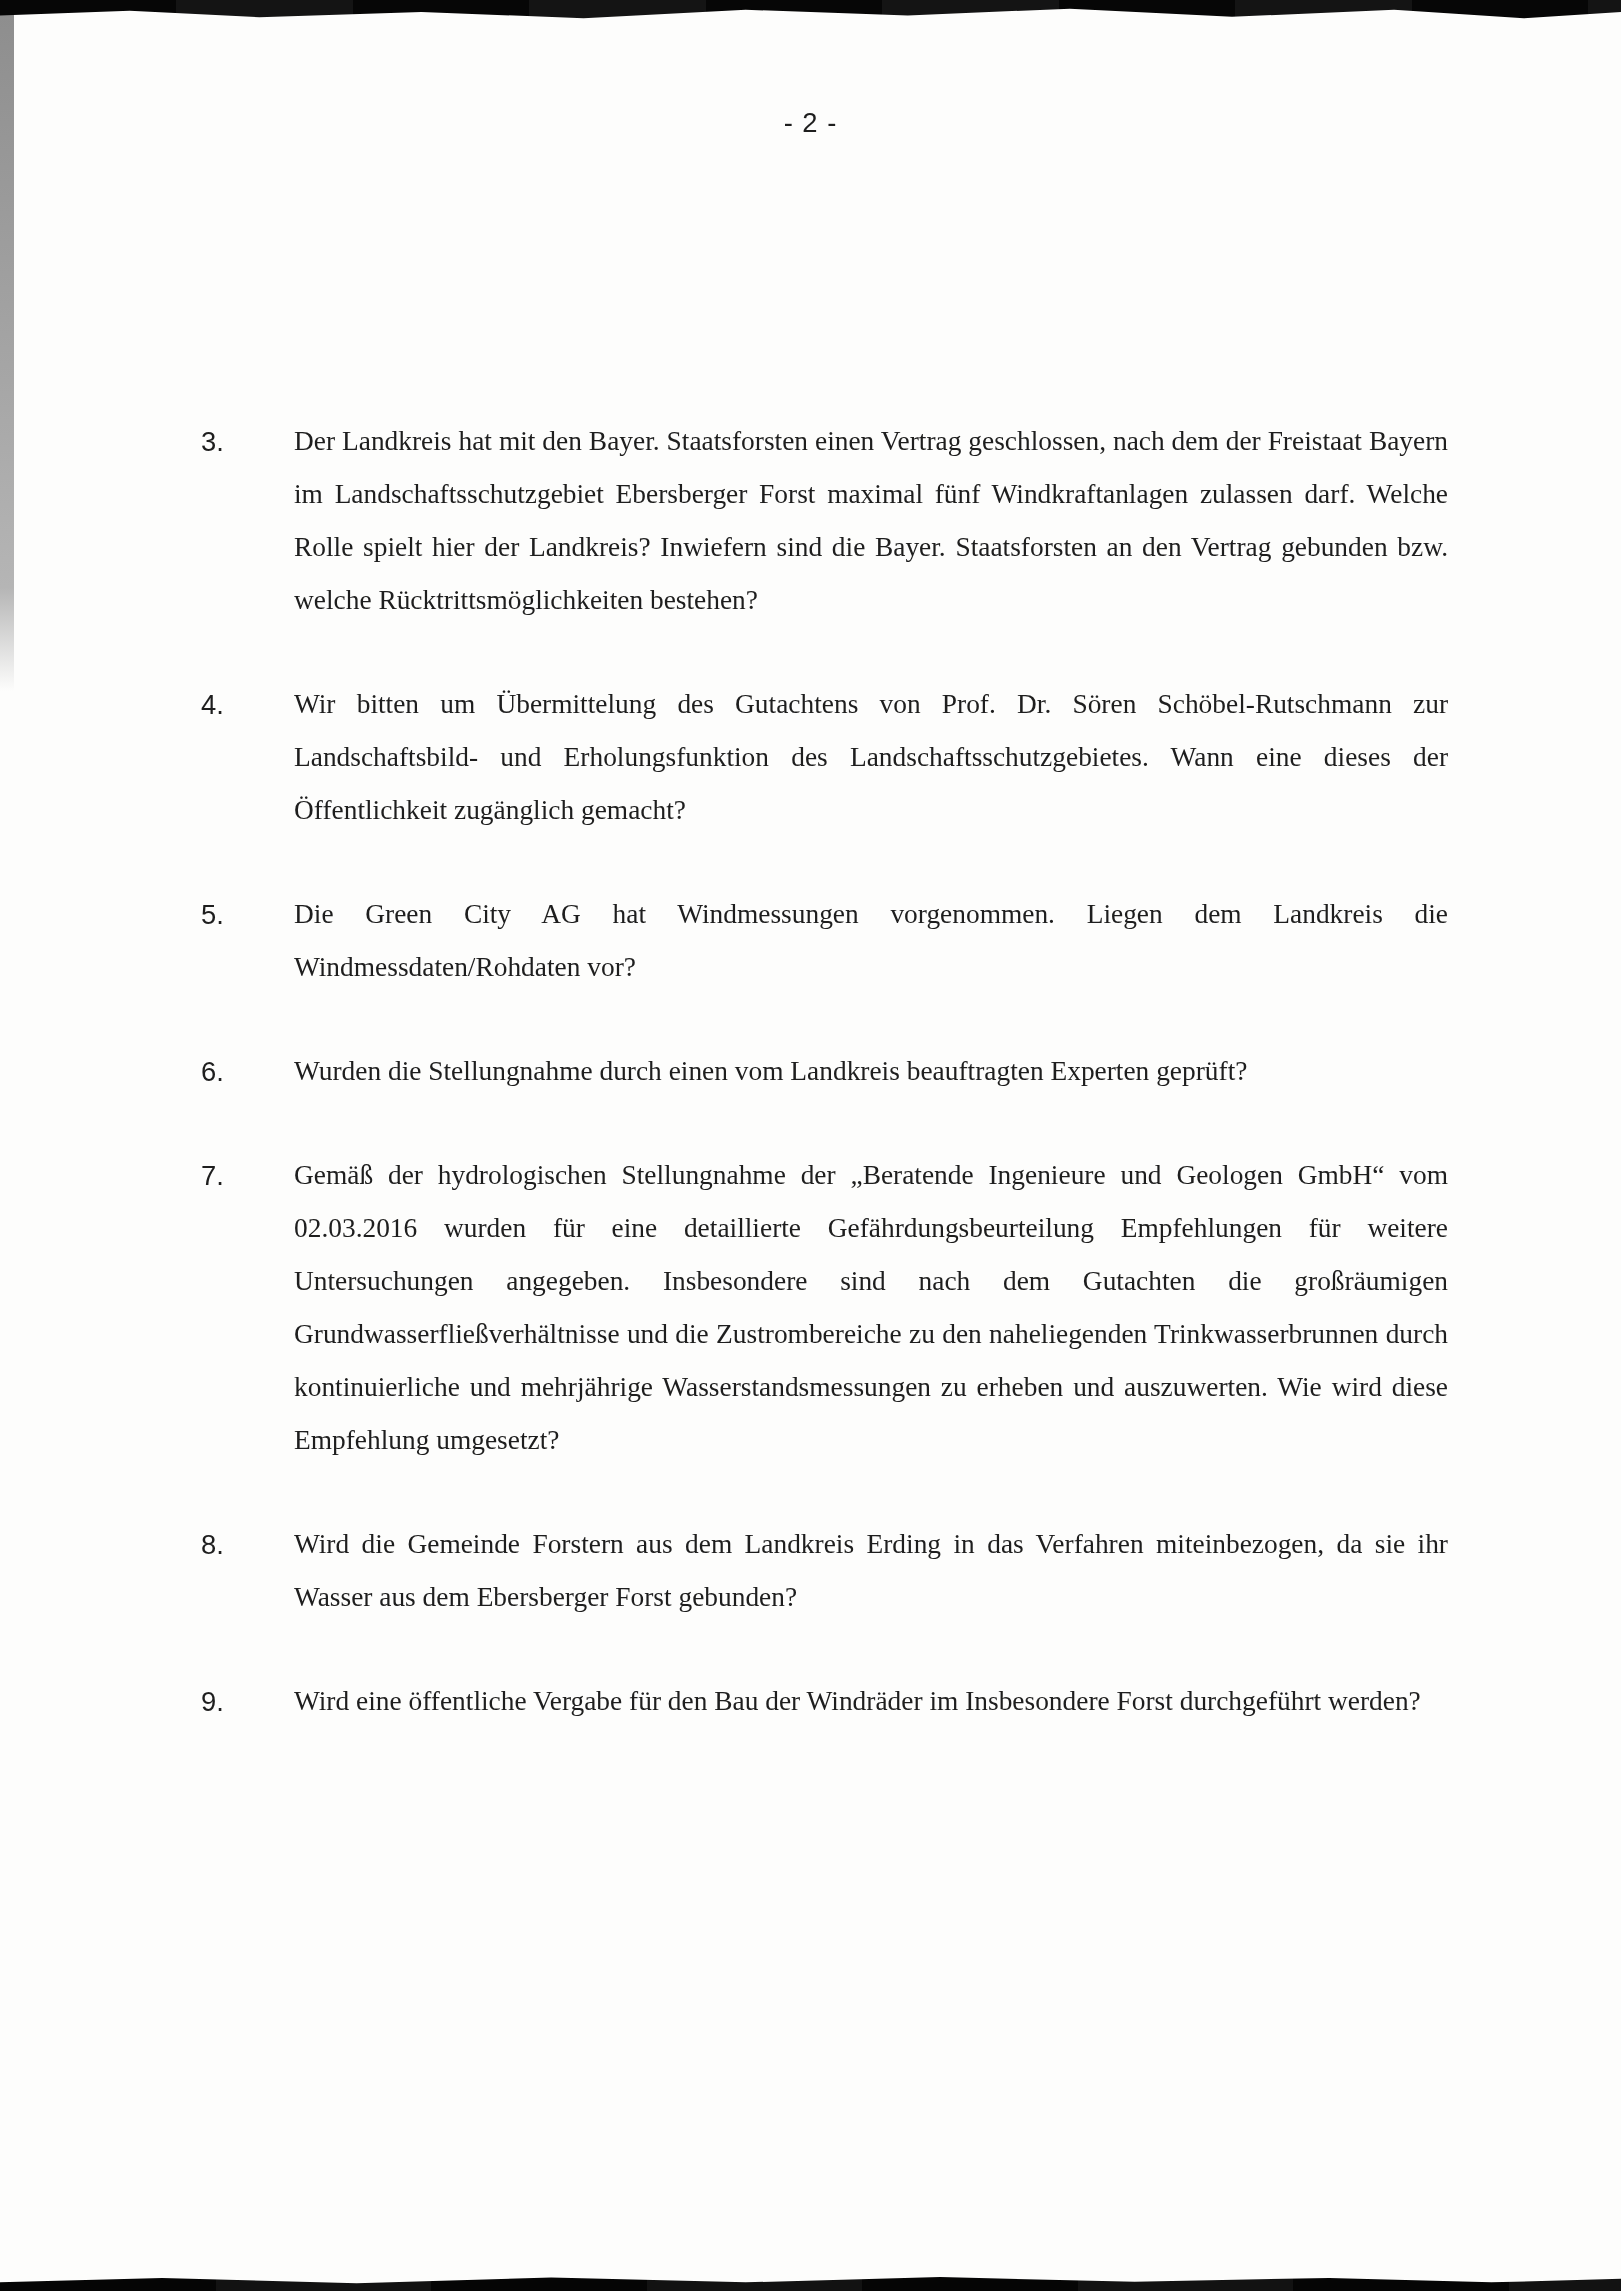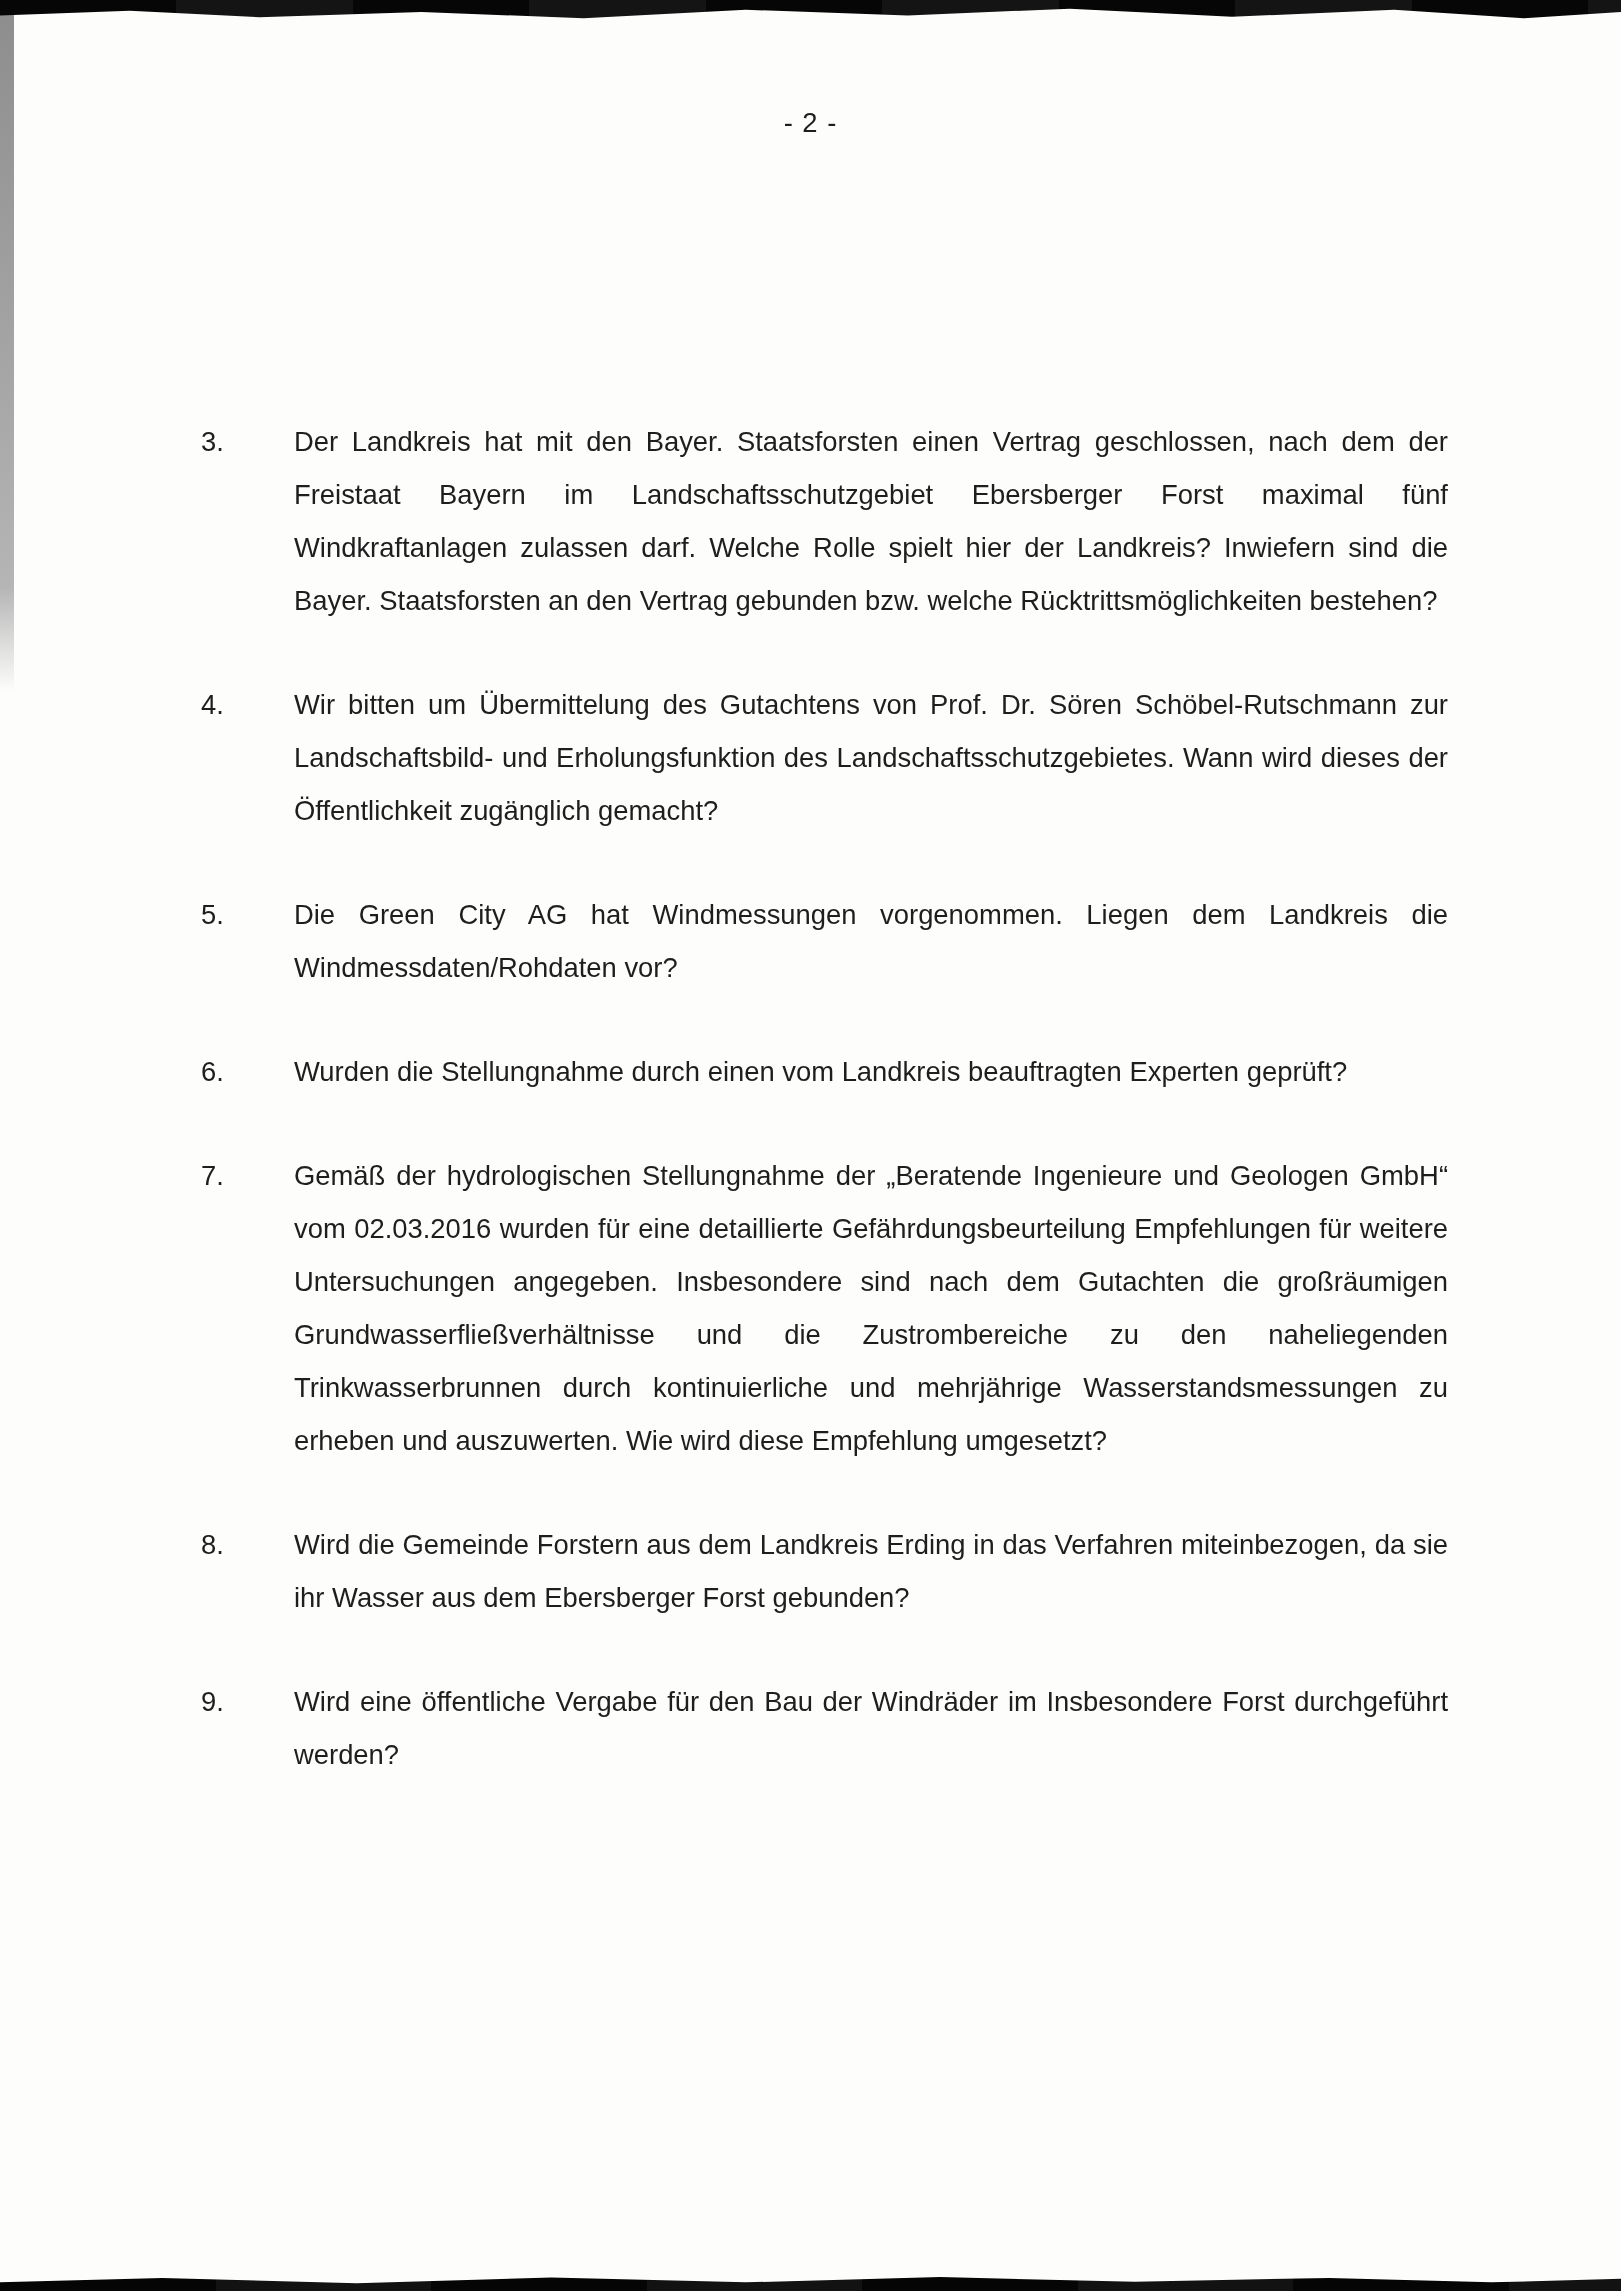--- a/index.html
+++ b/index.html
@@ -66,20 +66,21 @@
   .item-num {
     flex: 0 0 93px;
     width: 93px;
   }
   .item-text {
     flex: 1 1 auto;
     max-width: 1155px;
     text-align: justify;
     text-justify: inter-word;
     hyphens: none;
+    font-family: Liberation Serif, serif;
   }
   .item:last-child { margin-bottom: 0; }
 </style>
 </head>
 <body>
 
 <div class="scan-left"></div>
 <div class="scan-top"></div>
 <div class="scan-bottom"></div>
 
@@ -87,21 +88,21 @@
 
 <div class="question-list">
 
   <div class="item">
     <div class="item-num">3.</div>
     <div class="item-text">Der Landkreis hat mit den Bayer. Staatsforsten einen Vertrag geschlossen, nach dem der Freistaat Bayern im Landschaftsschutzgebiet Ebersberger Forst maximal fünf Windkraftanlagen zulassen darf. Welche Rolle spielt hier der Landkreis? Inwiefern sind die Bayer. Staatsforsten an den Vertrag gebunden bzw. welche Rücktrittsmöglichkeiten bestehen?</div>
   </div>
 
   <div class="item">
     <div class="item-num">4.</div>
-    <div class="item-text">Wir bitten um Übermittelung des Gutachtens von Prof. Dr. Sören Schöbel-Rutschmann zur Landschaftsbild- und Erholungsfunktion des Landschaftsschutzgebietes. Wann wird dieses der Öffentlichkeit zugänglich gemacht?</div>
+    <div class="item-text">Wir bitten um Übermittelung des Gutachtens von Prof. Dr. Sören Schöbel-Rutschmann zur Landschaftsbild- und Erholungsfunktion des Landschaftsschutzgebietes. Wann eine dieses der Öffentlichkeit zugänglich gemacht?</div>
   </div>
 
   <div class="item">
     <div class="item-num">5.</div>
     <div class="item-text">Die Green City AG hat Windmessungen vorgenommen. Liegen dem Landkreis die Windmessdaten/Rohdaten vor?</div>
   </div>
 
   <div class="item">
     <div class="item-num">6.</div>
     <div class="item-text">Wurden die Stellungnahme durch einen vom Landkreis beauftragten Experten geprüft?</div>

